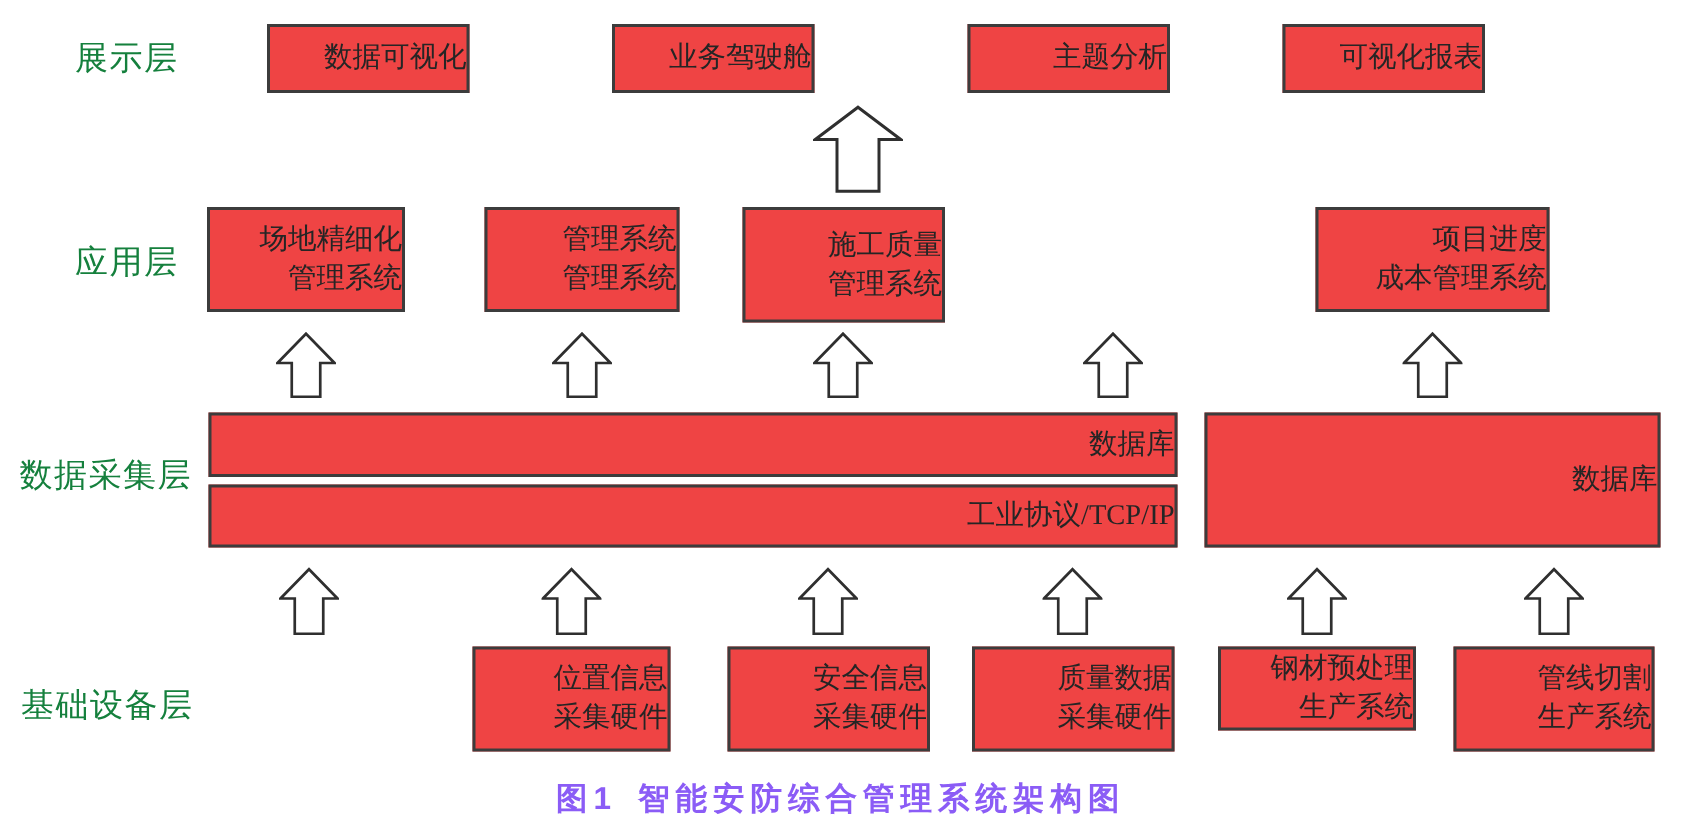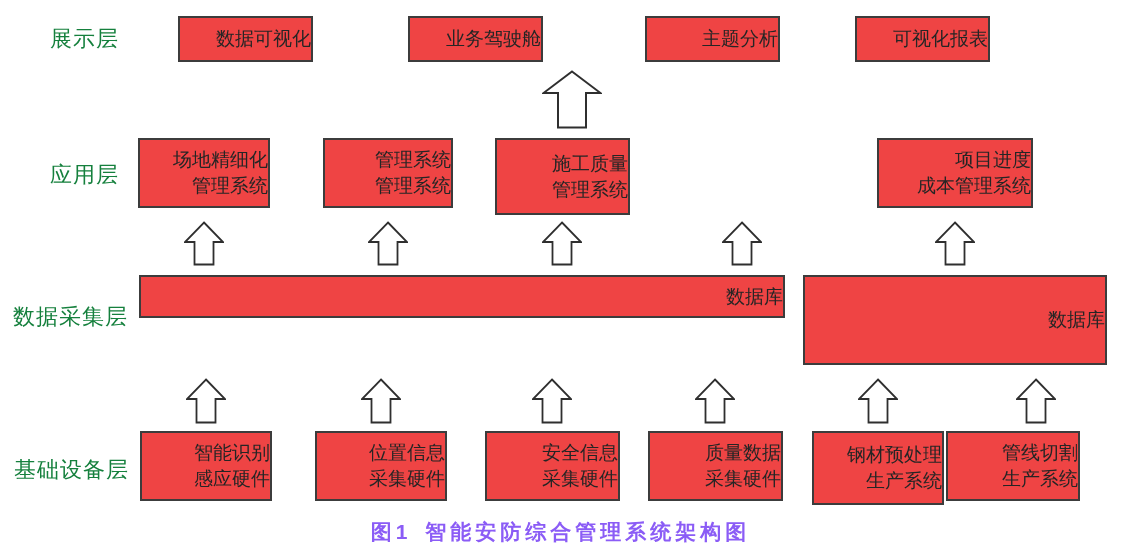--- a/index.html
+++ b/index.html
@@ -93,20 +93,23 @@
   </div>
   <div class="arrow" style="left:935px;top:221px;">
     <svg width="40" height="45" viewBox="0 0 40 45">
         <polygon points="20,1.5 39,21 29.5,21 29.5,43.5 10.5,43.5 10.5,21 1,21" fill="#ffffff" stroke="#2f2f2f" stroke-width="1.8" stroke-linejoin="miter"></polygon>
       </svg>
   </div>
 
   <div class="box" style="left:139px;top:275px;width:646px;height:43px;">
     <span>数据库</span>
   </div>
+  <div class="box" style="left:139px;top:323px;width:646px;height:42px;">
+    <span>工业协议/TCP/IP</span>
+  </div>
   <div class="box" style="left:803px;top:275px;width:304px;height:90px;">
     <span>数据库</span>
   </div>
 
   <div class="arrow" style="left:186px;top:378px;">
     <svg width="40" height="46" viewBox="0 0 40 46">
         <polygon points="20,1.5 39,21 29.5,21 29.5,44.5 10.5,44.5 10.5,21 1,21" fill="#ffffff" stroke="#2f2f2f" stroke-width="1.8" stroke-linejoin="miter"></polygon>
       </svg>
   </div>
   <div class="arrow" style="left:361px;top:378px;">
@@ -128,41 +131,37 @@
     <svg width="40" height="46" viewBox="0 0 40 46">
         <polygon points="20,1.5 39,21 29.5,21 29.5,44.5 10.5,44.5 10.5,21 1,21" fill="#ffffff" stroke="#2f2f2f" stroke-width="1.8" stroke-linejoin="miter"></polygon>
       </svg>
   </div>
   <div class="arrow" style="left:1016px;top:378px;">
     <svg width="40" height="46" viewBox="0 0 40 46">
         <polygon points="20,1.5 39,21 29.5,21 29.5,44.5 10.5,44.5 10.5,21 1,21" fill="#ffffff" stroke="#2f2f2f" stroke-width="1.8" stroke-linejoin="miter"></polygon>
       </svg>
   </div>
 
-  <div class="box" style="left:140px;top:431px;width:132px;height:70px;">
-    <span>智能识别</span>
-    <span>感应硬件</span>
-  </div>
   <div class="box" style="left:315px;top:431px;width:132px;height:70px;">
     <span>位置信息</span>
     <span>采集硬件</span>
   </div>
   <div class="box" style="left:485px;top:431px;width:135px;height:70px;">
     <span>安全信息</span>
     <span>采集硬件</span>
   </div>
   <div class="box" style="left:648px;top:431px;width:135px;height:70px;">
     <span>质量数据</span>
     <span>采集硬件</span>
   </div>
-  <div class="box" style="left:812px;top:431px;width:132px;height:74px;padding-left:16px;">
+  <div class="box" style="left:812px;top:431px;width:132px;height:56px;padding-left:16px;">
     <span>钢材预处理</span>
     <span>生产系统</span>
   </div>
-  <div class="box" style="left:946px;top:431px;width:134px;height:70px;padding-left:36px;">
+  <div class="box" style="left:969px;top:431px;width:134px;height:70px;padding-left:36px;">
     <span>管线切割</span>
     <span>生产系统</span>
   </div>
 
   <div class="caption">
     <span class="prefix">图1</span><span>智能安防综合管理系统架构图</span>
   </div>
 
 </div>
 

